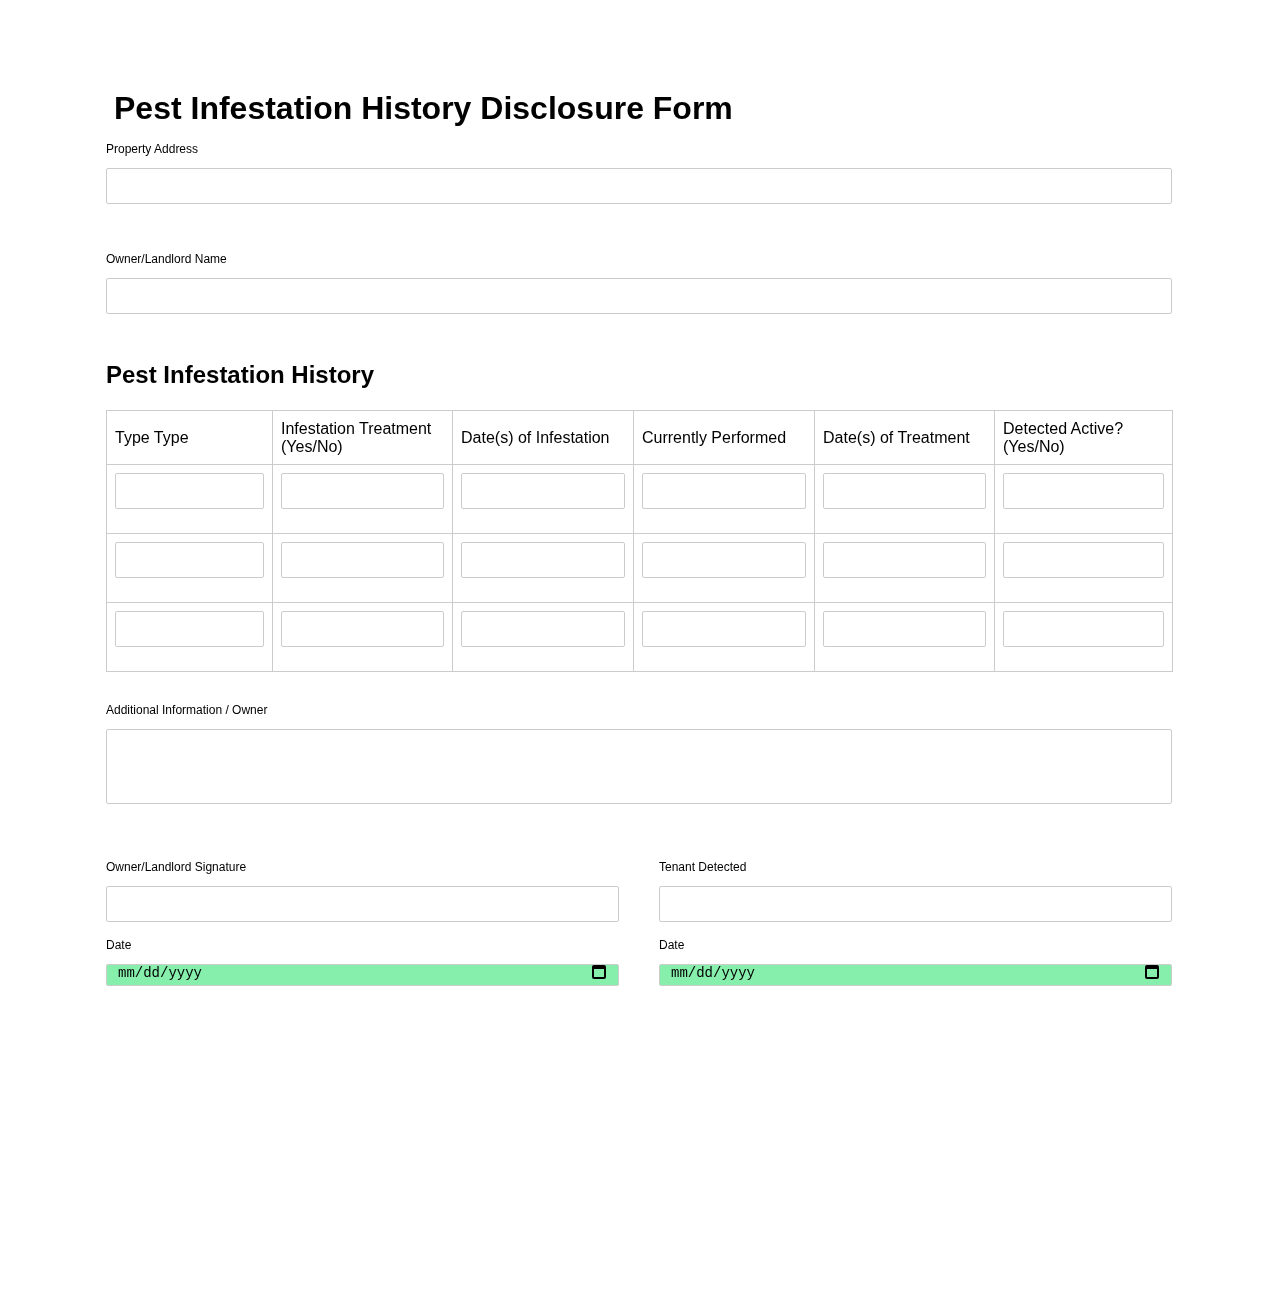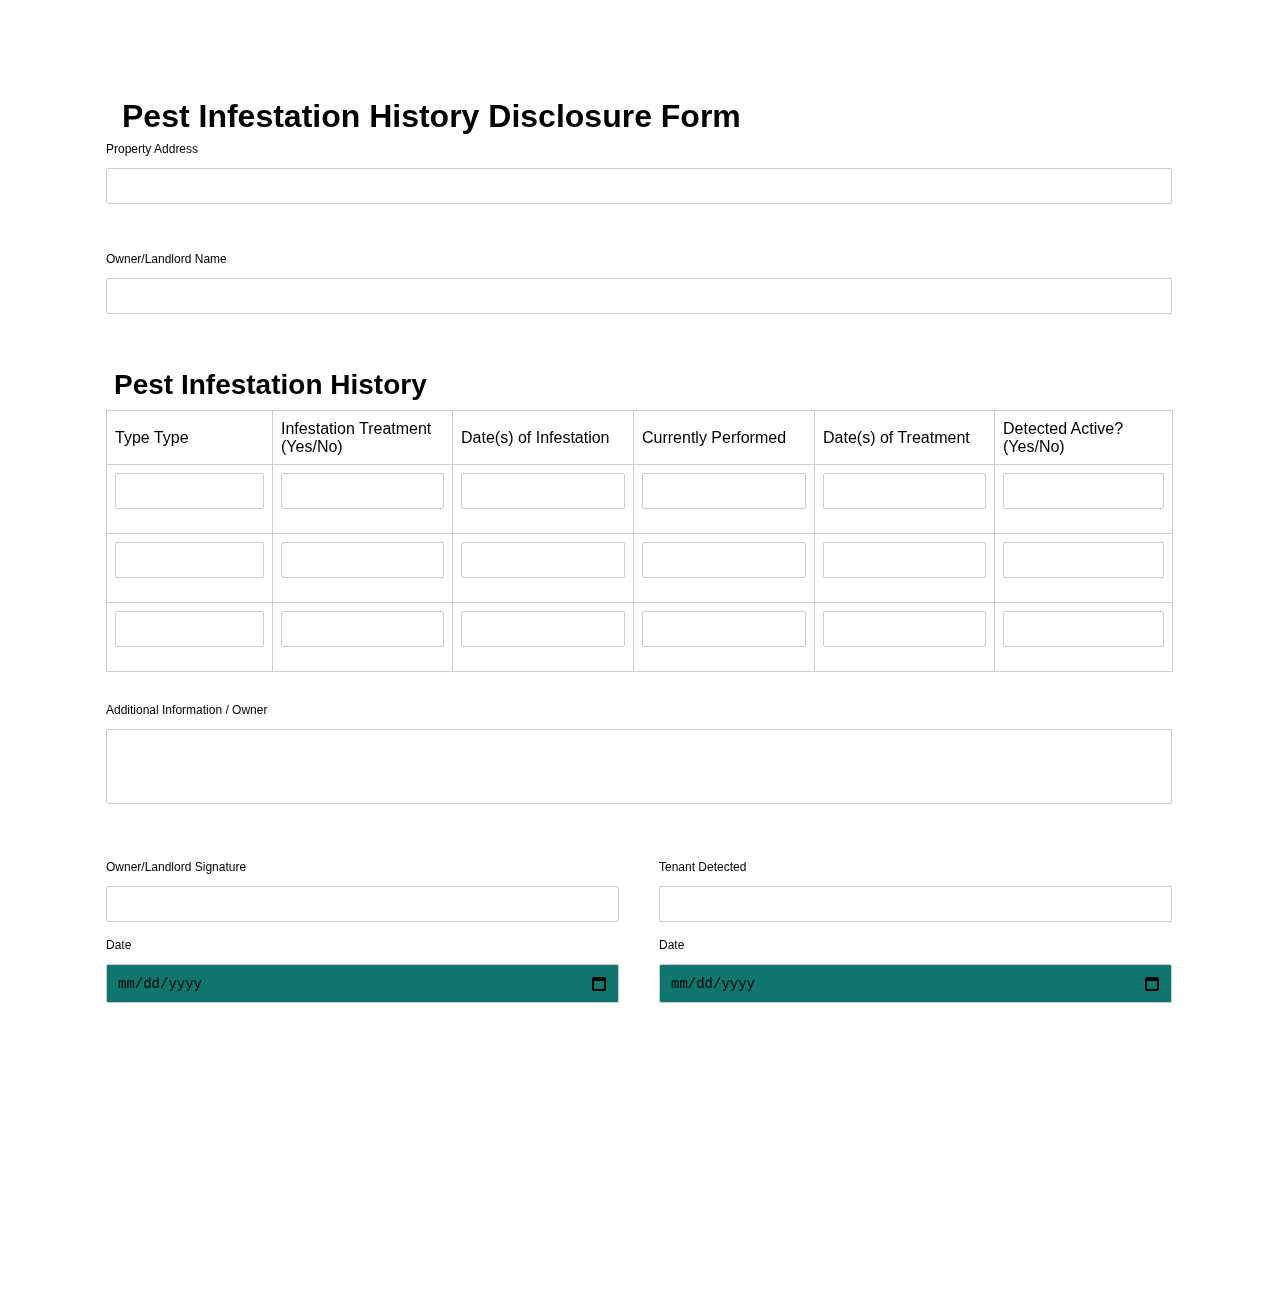--- a/index.html
+++ b/index.html
@@ -1,29 +1,29 @@
 <!DOCTYPE html>
 <html><head>
 <meta charset="utf-8">
 <style>
   * { box-sizing: border-box; }
   html, body { margin: 0; padding: 0; background: #ffffff; }
   body { width: 1278px; height: 1300px; font-family: "Liberation Sans", sans-serif; color: #000; }
   .container { position: absolute; left: 106px; top: 0; width: 1066px; }
-  h1 { position: absolute; left: 0; top: 82px; margin: 16px; font-size: 32px; font-weight: bold; white-space: nowrap; }
-  h2 { position: absolute; left: 0; top: 361px; margin: 8px; font-size: 28px; font-weight: bold; white-space: nowrap; }
+  h1 { position: absolute; left: 0; top: 82px; margin: 8px; font-size: 32px; font-weight: bold; white-space: nowrap; }
+  h2 { position: absolute; left: 0; top: 361px; margin: 0; font-size: 24px; font-weight: bold; white-space: nowrap; }
   .label { position: absolute; font-size: 12px; white-space: nowrap; }
   .input { position: absolute; height: 36px; border: 1px solid #cccccc; border-radius: 2px; background: #fff; padding: 0 10px; font-size: 16px; font-family: "Liberation Sans", sans-serif; outline: none; }
   textarea.input { height: 75px; resize: none; padding: 8px 10px; }
   table { position: absolute; left: 0; top: 410px; width: 1066px; border-collapse: collapse; table-layout: fixed; }
   th, td { border: 1px solid #cccccc; padding: 8px; font-size: 16px; font-weight: normal; text-align: left; vertical-align: middle; }
   th { height: 54px; line-height: 18px; }
   td { height: 69px; vertical-align: top; }
   td input { width: 100%; height: 36px; border: 1px solid #cccccc; border-radius: 2px; background: #fff; font-size: 16px; font-family: "Liberation Sans", sans-serif; outline: none; }
-  .date { position: absolute; height: 39px; border: 1px solid #cccccc; border-radius: 2px; background: #0f766e; display: flex; align-items: center; justify-content: space-between; padding: 0 12px 0 11px; }
+  .date { position: absolute; height: 22px; border: 1px solid #cccccc; border-radius: 2px; background: #86efac; display: flex; align-items: flex-start; justify-content: space-between; padding: 0 12px 0 11px; }
   .date-text { font-family: "Liberation Mono", monospace; font-size: 14px; color: #000; }
   .cal-icon { width: 14px; height: 14px; border: 2px solid #000; border-top-width: 4px; border-radius: 2px; }
 </style>
 </head>
 <body>
 
 <div class="container">
   <h1>Pest Infestation History Disclosure Form</h1>
 
   <div class="label" style="left:0;top:142px;">Property Address</div>

